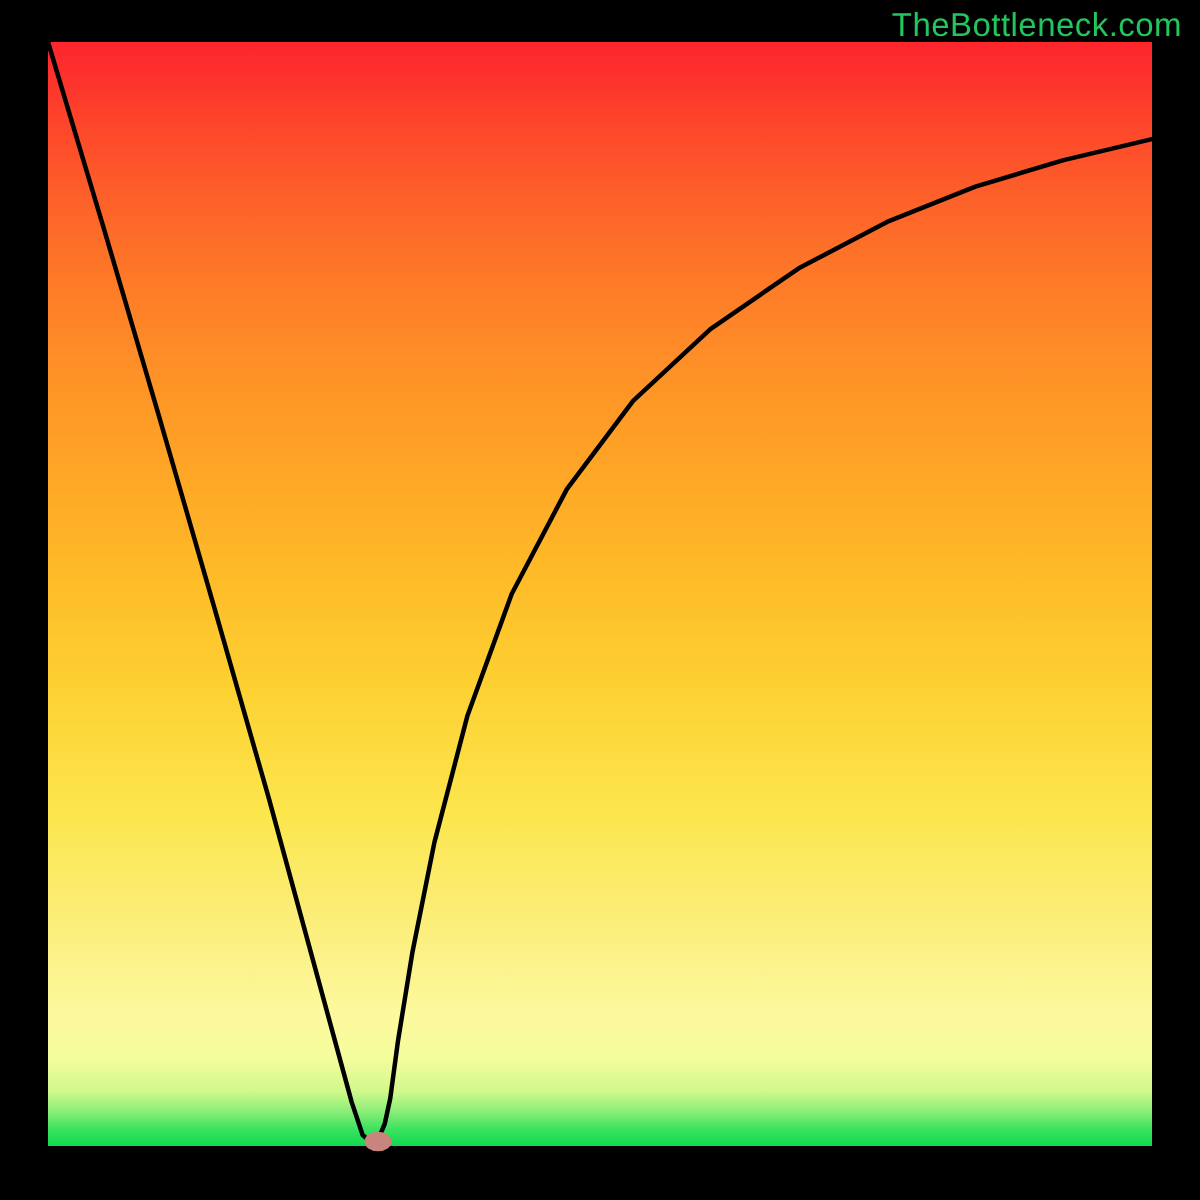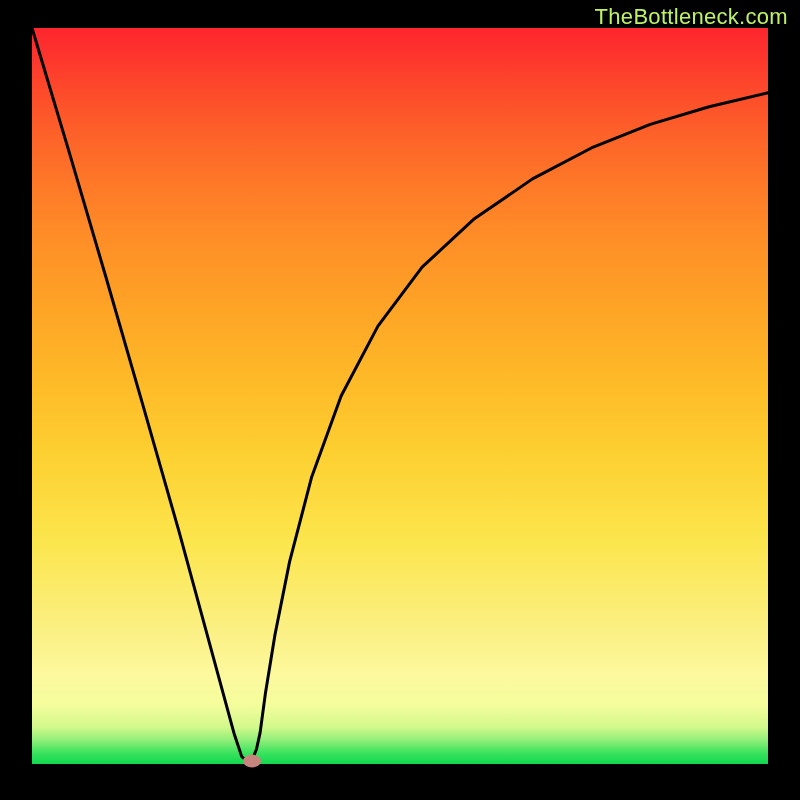--- a/index.html
+++ b/index.html
@@ -8,21 +8,21 @@
     width: 800px;
     height: 800px;
     background: #000;
     font-family: Arial, Helvetica, sans-serif;
     overflow: hidden;
   }
   .attribution {
     position: absolute;
     top: 4px;
     right: 12px;
-    color: #bef264;
+    color: #22c55e;
     font-size: 22px;
     font-weight: 500;
     letter-spacing: 0.3px;
     z-index: 20;
   }
   .plot-area {
     position: absolute;
     left: 32px;
     top: 28px;
     width: 736px;

